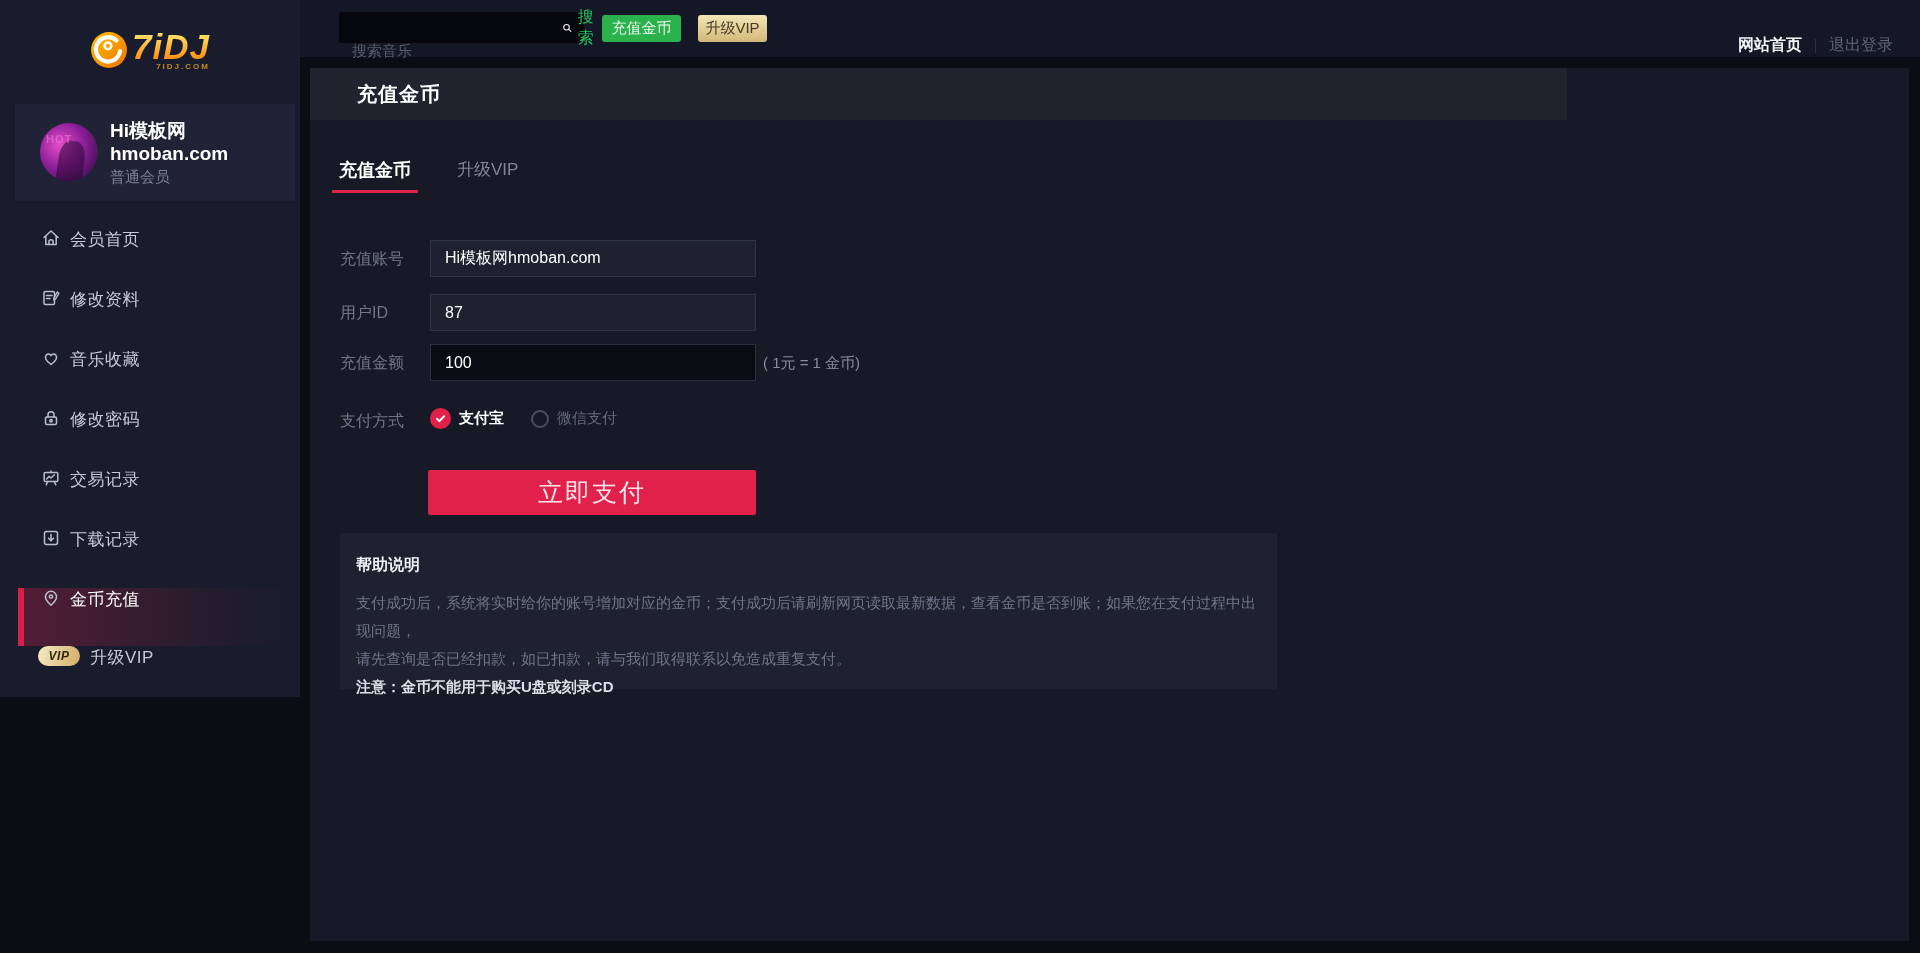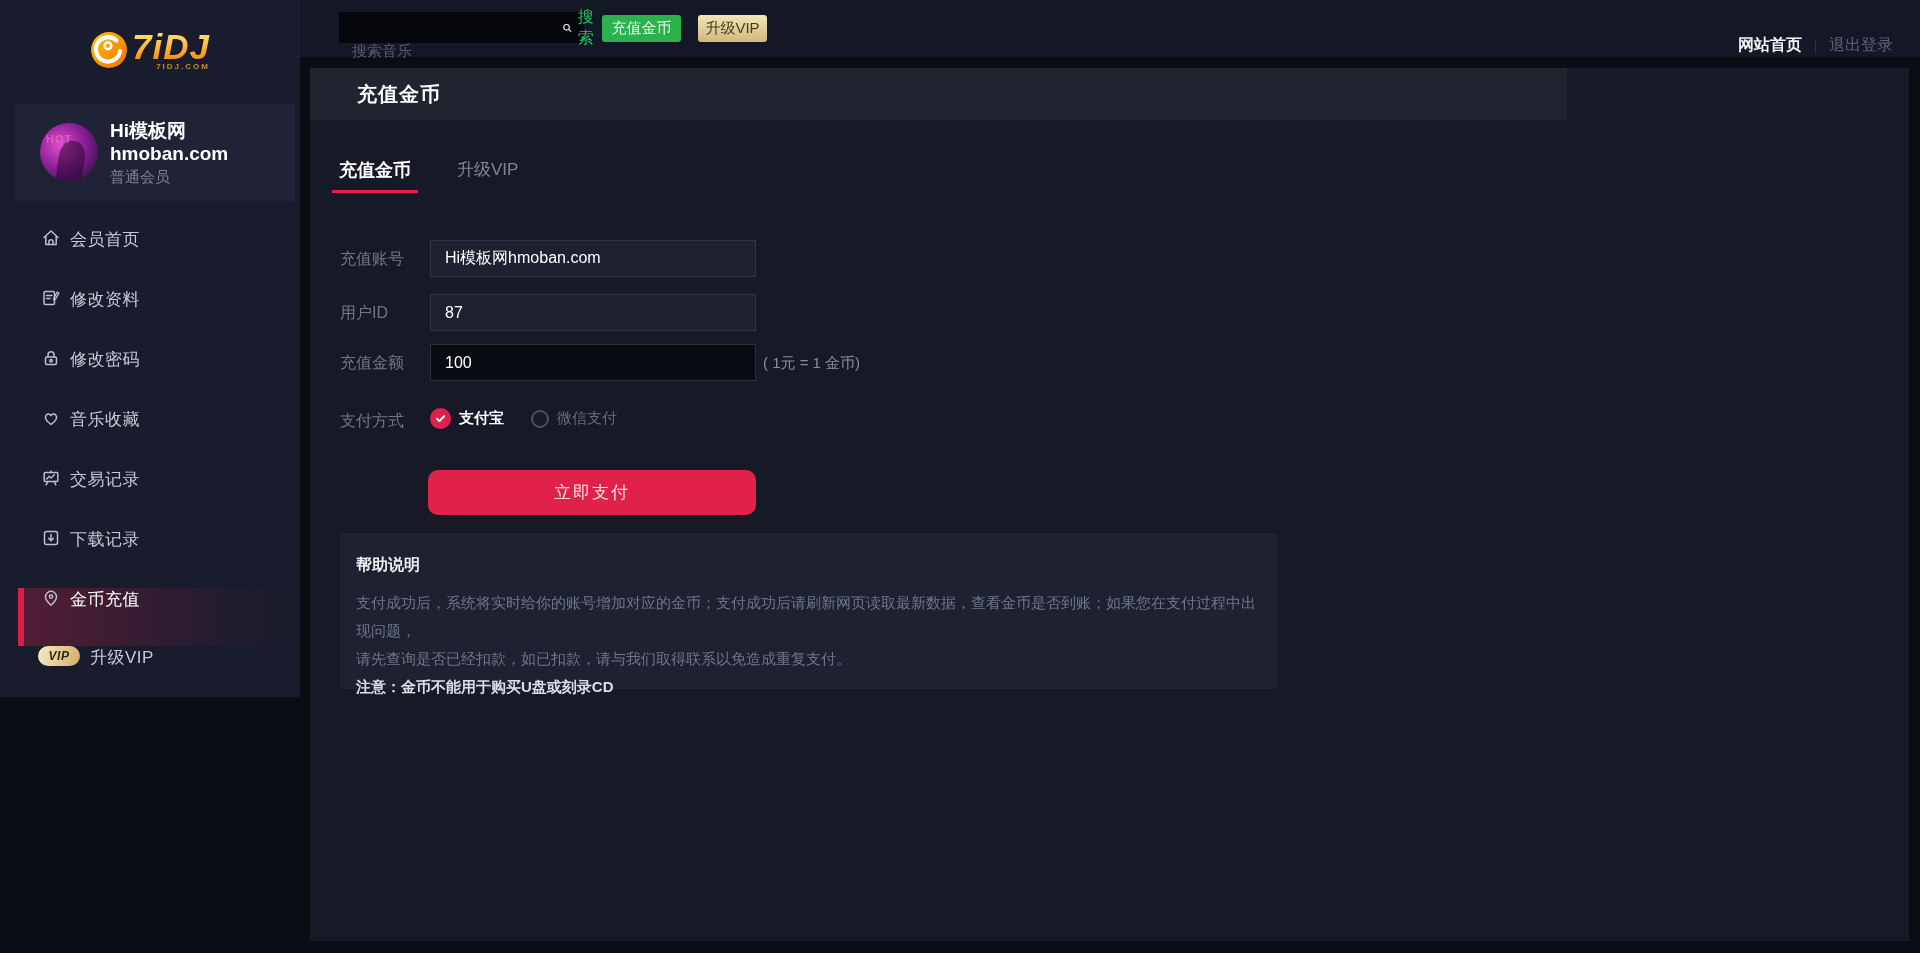--- a/index.html
+++ b/index.html
@@ -116,22 +116,22 @@
   .radio-circle-checked svg { width:13px; height:13px; color:#fff; }
   .radio-circle-empty {
     width:18px; height:18px; border-radius:50%; border:2px solid #4a5060; margin-right:8px; background:transparent;
   }
   .radio-label-on { font-size:15px; font-weight:bold; color:#ffffff; }
   .radio-label-off { font-size:15px; color:#646b7c; }
   .radio + .radio { margin-left:27px; }
 
   .pay-button {
     position:absolute; left:118px; top:402px; width:328px; height:45px;
-    background:#e0214a; border:none; border-radius:10px; cursor:pointer;
-    color:#ffe3e8; font-size:17px; letter-spacing:2px; font-family:inherit;
+    background:#e0214a; border:none; border-radius:2px; cursor:pointer;
+    color:#ffe3e8; font-size:25px; letter-spacing:2px; font-family:inherit;
   }
 
   .help-box {
     position:absolute; left:30px; top:465px; width:937px; height:156px;
     background:#1d2130; padding:22px 16px 0 16px;
   }
   .help-title { font-size:16px; font-weight:bold; color:#eef0f4; margin-bottom:13px; }
   .help-line { font-size:15px; color:#6f7689; line-height:28px; }
   .help-warning { font-size:15px; font-weight:bold; color:#dcdfe7; line-height:28px; }
 
@@ -186,32 +186,32 @@
         <svg class="mi-icon" viewBox="0 0 20 20" fill="none" stroke="currentColor" stroke-width="1.5" stroke-linecap="round" stroke-linejoin="round">
           <rect x="3" y="3.5" width="10.5" height="13" rx="1.5"></rect>
             <path d="M5.5 7.5 h5.5 M5.5 10.5 h3.5"></path>
             <path d="M16.8 4.2 l-3.6 6.2 -0.4 2.4 2.2-1.1 3.4-5.9z" transform="scale(0.92) translate(1,0)"></path>
         </svg>
         <span class="mi-label">修改资料</span>
       </div>
 
       <div class="menu-item">
         <svg class="mi-icon" viewBox="0 0 20 20" fill="none" stroke="currentColor" stroke-width="1.5" stroke-linecap="round" stroke-linejoin="round">
+          <path d="M10 16.5 C4.6 12.8 3.4 9.2 5.3 7 c1.6-1.8 3.7-1 4.7.7 1-1.7 3.1-2.5 4.7-.7 1.9 2.2.7 5.8-4.7 9.5z"></path>
+        </svg>
+        <span class="mi-label">音乐收藏</span>
+      </div>
+
+      <div class="menu-item">
+        <svg class="mi-icon" viewBox="0 0 20 20" fill="none" stroke="currentColor" stroke-width="1.5" stroke-linecap="round" stroke-linejoin="round">
           <rect x="4.5" y="9" width="11" height="7.5" rx="1.5"></rect>
             <path d="M7 9 V6.8 a3 3 0 0 1 6 0 V9"></path>
             <circle cx="10" cy="12.8" r="1.2"></circle>
         </svg>
         <span class="mi-label">修改密码</span>
-      </div>
-
-      <div class="menu-item">
-        <svg class="mi-icon" viewBox="0 0 20 20" fill="none" stroke="currentColor" stroke-width="1.5" stroke-linecap="round" stroke-linejoin="round">
-          <path d="M10 16.5 C4.6 12.8 3.4 9.2 5.3 7 c1.6-1.8 3.7-1 4.7.7 1-1.7 3.1-2.5 4.7-.7 1.9 2.2.7 5.8-4.7 9.5z"></path>
-        </svg>
-        <span class="mi-label">音乐收藏</span>
       </div>
 
       <div class="menu-item">
         <svg class="mi-icon" viewBox="0 0 20 20" fill="none" stroke="currentColor" stroke-width="1.5" stroke-linecap="round" stroke-linejoin="round">
           <rect x="3.2" y="4.5" width="13.6" height="9" rx="1"></rect>
             <path d="M10 3 v1.5"></path>
             <path d="M5.6 11 l2.5-2.6 1.9 1.6 3.4-3.2"></path>
             <path d="M6.8 13.5 L5.2 16.8 M13.2 13.5 L14.8 16.8"></path>
         </svg>
         <span class="mi-label">交易记录</span>

